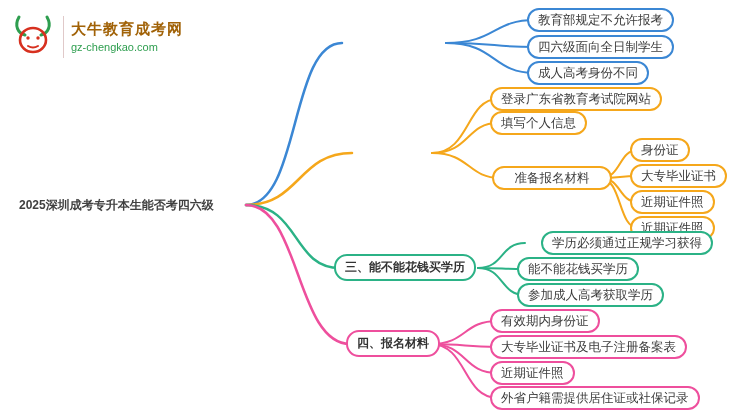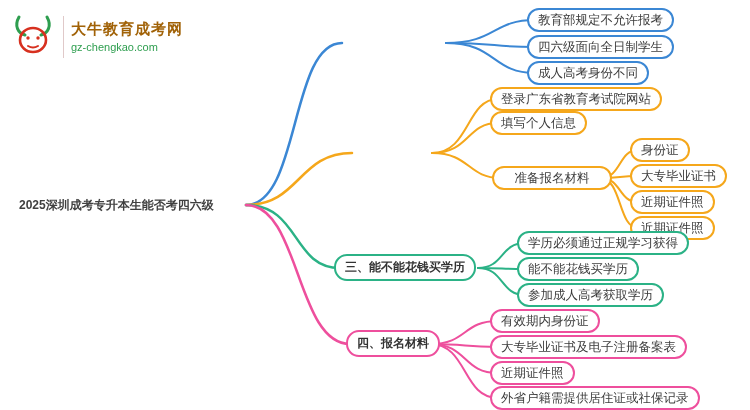--- a/index.html
+++ b/index.html
@@ -82,21 +82,21 @@
 
   <div class="node c2" style="left:490px;top:87px;text-align:right;">登录广东省教育考试院网站</div>
   <div class="node c2" style="left:490px;top:111px;">填写个人信息</div>
   <div class="node c2 ctr" style="left:492px;top:166px;width:120px;">准备报名材料</div>
   <div class="node c2" style="left:630px;top:138px;">身份证</div>
   <div class="node c2" style="left:630px;top:164px;">大专毕业证书</div>
   <div class="node c2" style="left:630px;top:190px;">近期证件照</div>
   <div class="node c2" style="left:630px;top:216px;">近期证件照</div>
 
   <div class="node branch c3" style="left:334px;top:254px;">三、能不能花钱买学历</div>
-  <div class="node c3" style="left:517px;top:231px;text-align:right;">学历必须通过正规学习获得</div>
+  <div class="node c3" style="left:541px;top:231px;text-align:right;">学历必须通过正规学习获得</div>
   <div class="node c3" style="left:517px;top:257px;">能不能花钱买学历</div>
   <div class="node c3" style="left:517px;top:283px;">参加成人高考获取学历</div>
 
   <div class="node branch c4" style="left:346px;top:330px;">四、报名材料</div>
   <div class="node c4" style="left:490px;top:309px;">有效期内身份证</div>
   <div class="node c4" style="left:490px;top:335px;">大专毕业证书及电子注册备案表</div>
   <div class="node c4" style="left:490px;top:361px;">近期证件照</div>
   <div class="node c4" style="left:490px;top:386px;">外省户籍需提供居住证或社保记录</div>
 
 </div>

